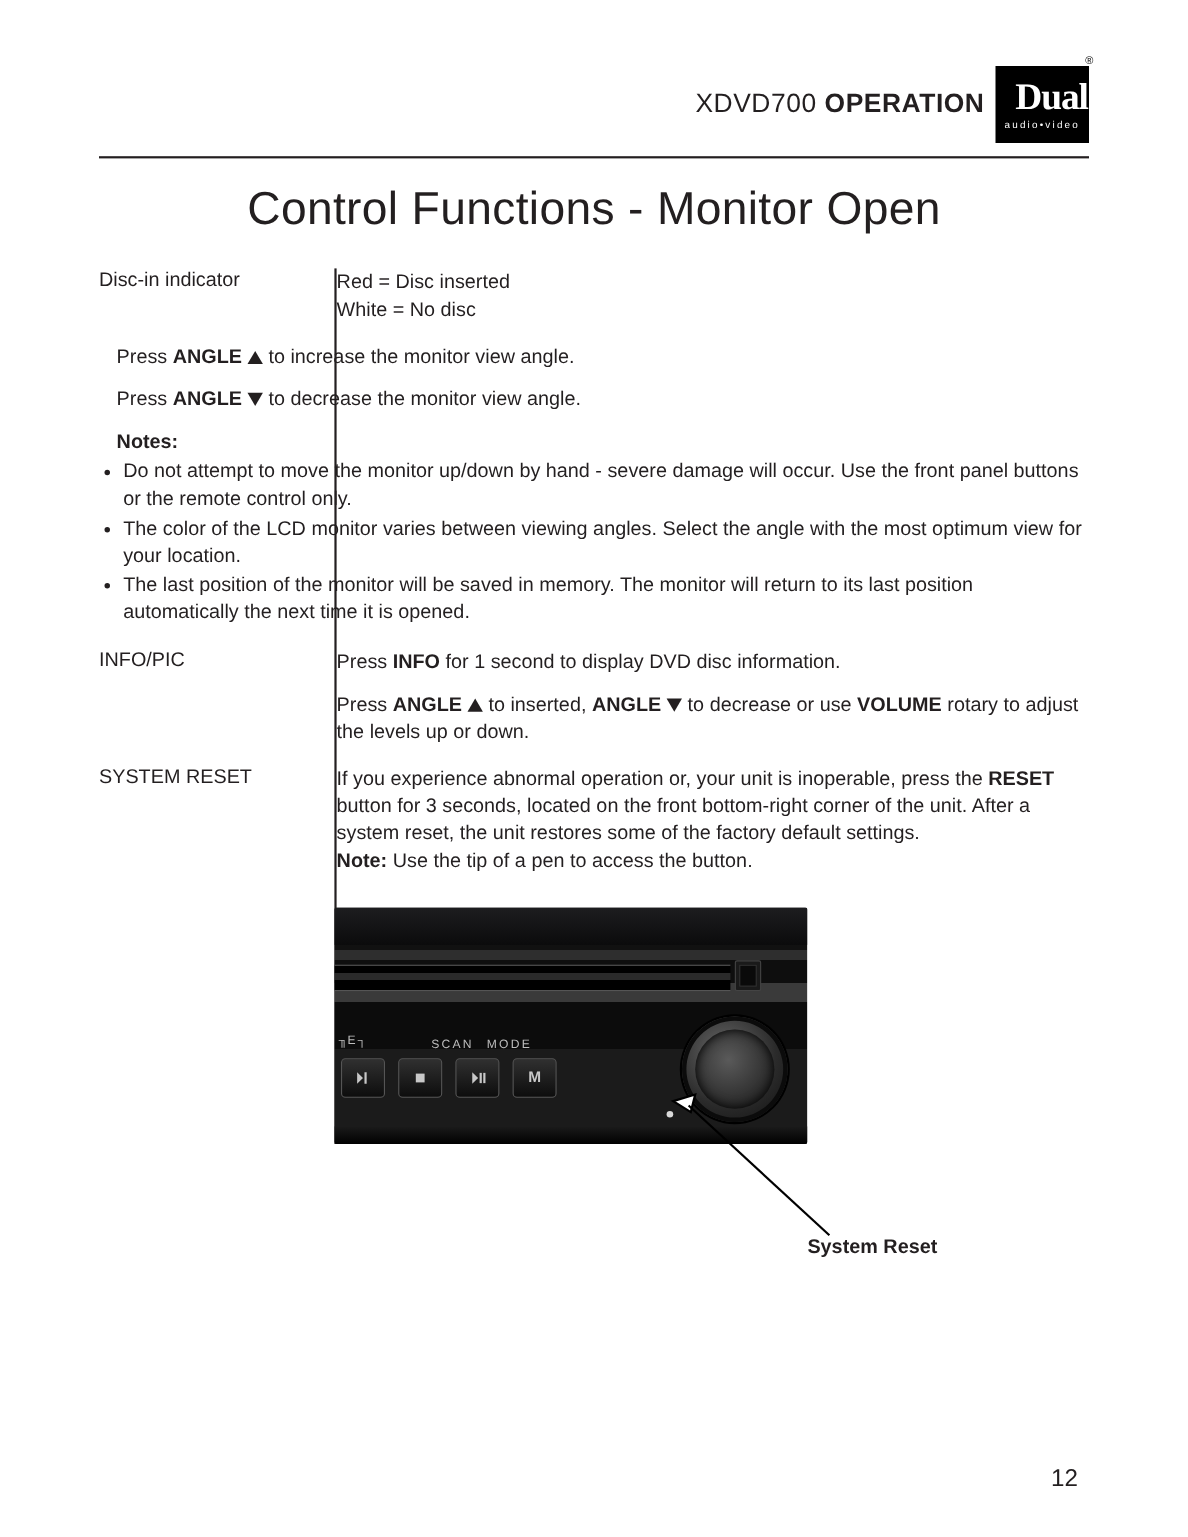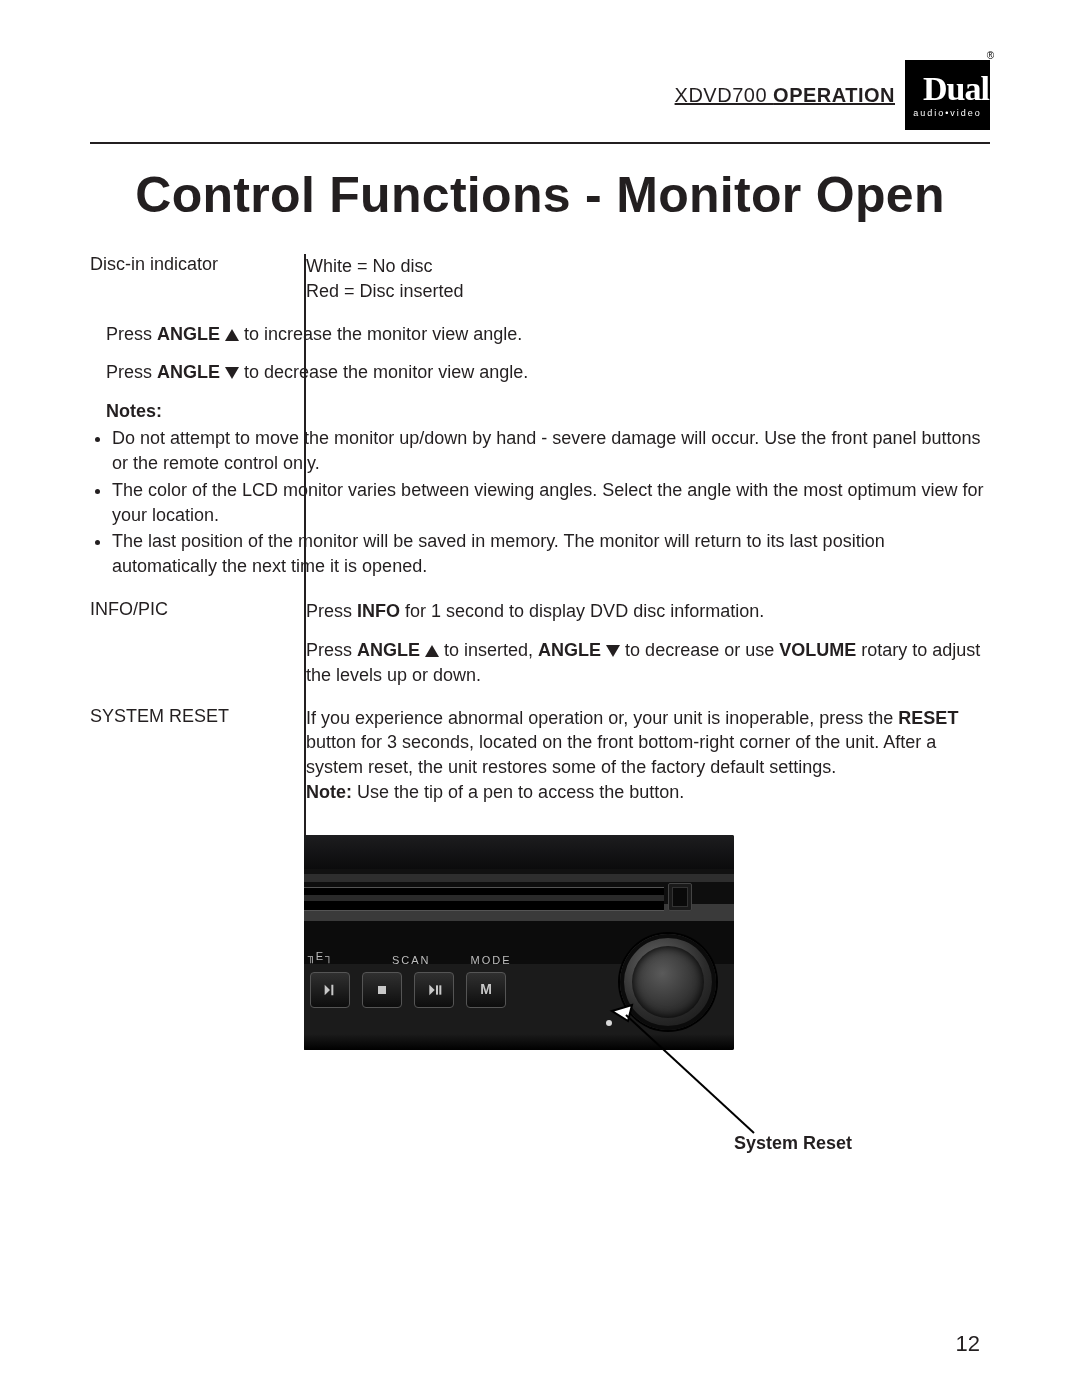--- a/index.html
+++ b/index.html
@@ -1,32 +1,32 @@
 <!DOCTYPE html>
 <html><head>
 <meta charset="utf-8">
 <style>
   * { box-sizing: border-box; margin: 0; padding: 0; }
   html, body { width: 1080px; height: 1397px; background: #fff; font-family: Arial, Helvetica, sans-serif; color: #231f20; }
   .page { position: relative; width: 1080px; height: 1397px; padding: 60px 90px 60px 90px; }
 
   
   .header { display: flex; justify-content: flex-end; align-items: center; gap: 10px; }
-  .header-title { font-size: 20px; letter-spacing: 0.5px; text-decoration: underline; }
+  .header-title { font-size: 24px; letter-spacing: 0.5px; }
   .header-title .model { font-weight: 400; }
   .header-title .op { font-weight: 800; }
   .logo { width: 85px; height: 70px; background: #000; display: flex; flex-direction: column; align-items: center; justify-content: center; position: relative; }
   .logo-top { color: #fff; font-family: "Times New Roman", serif; font-weight: 700; font-size: 34px; line-height: 1; letter-spacing: -1px; margin-left: 17px; }
   .logo-bot { color: #fff; font-size: 9px; letter-spacing: 2px; margin-top: 2px; }
   .logo .reg { position: absolute; top: -10px; right: -4px; font-size: 10px; color: #000; }
 
   .hr { border: none; border-top: 2px solid #231f20; margin-top: 12px; }
 
   
-  .main-title { text-align: center; font-size: 50px; font-weight: 700; margin: 22px 0 30px; letter-spacing: 0.3px; }
+  .main-title { text-align: center; font-size: 42px; font-weight: 400; margin: 22px 0 30px; letter-spacing: 0.3px; }
 
   
   .row { display: flex; margin-bottom: 18px; }
   .row .rlabel { width: 200px; flex: 0 0 200px; text-align: left; font-weight: 400; font-size: 18px; padding-right: 14px; }
   .row .rbody { flex: 1; padding-left: 16px; font-size: 18px; line-height: 1.38; }
 
   .section-wrap { position: relative; }
   .vline { position: absolute; left: 214px; top: 0; bottom: 0; width: 1.5px; background: #231f20; }
 
   .tri-up, .tri-down { display: inline-block; vertical-align: -1px; }
@@ -41,21 +41,21 @@
   .device-wrap { position: relative; margin-top: 30px; margin-left: -2px; }
   .device { width: 430px; height: 215px; position: relative; overflow: hidden; border-radius: 2px; }
   .device .bg { position: absolute; inset: 0; background: linear-gradient(180deg, #111 0 18%, #2e2e2e 18% 22%, #0e0e0e 22% 32%, #3a3a3a 32% 40%, #0c0c0c 40% 60%, #1b1b1b 60% 100%); }
   .screen-bar { position:absolute; top:0; left:0; right:0; height:34px; background:linear-gradient(180deg,#1d1d1f,#0b0b0c); }
   .slot { position: absolute; left: 0; right: 70px; top: 52px; height: 24px; background: linear-gradient(180deg,#000 0 30%, #2a2a2a 30% 60%, #000 60% 100%); border-top:1px solid #555; border-bottom:1px solid #555; }
   .push { position:absolute; right:42px; top:48px; width:24px; height:28px; background:#1a1a1a; border:1px solid #444; border-radius:2px; }
   .push::after { content:""; position:absolute; inset:3px; background:#0a0a0a; border:1px solid #333; }
   .btn-row { position:absolute; left:0; bottom:42px; display:flex; gap:12px; align-items:center; padding-left:6px; }
   .sq { width:40px; height:36px; background:linear-gradient(180deg,#303030,#0d0d0d); border:1px solid #555; border-radius:4px; display:flex; align-items:center; justify-content:center; color:#c8c8c8; font-size:14px; font-weight:700; }
   .sq svg { width:16px; height:16px; }
-  .lbls-row { position:absolute; left:88px; bottom:82px; color:#bdbdbd; font-size:11px; letter-spacing:2px; display:flex; gap:40px; }
+  .lbls-row { position:absolute; left:88px; bottom:82px; color:#bdbdbd; font-size:11px; letter-spacing:2px; display:flex; gap:12px; }
   .knob { position:absolute; right:18px; bottom:20px; width:96px; height:96px; border-radius:50%; background: radial-gradient(circle at 40% 35%, #6a6a6a, #2b2b2b 55%, #0e0e0e 100%); box-shadow: inset 0 0 0 4px #0b0b0b, 0 0 0 2px #000; }
   .knob::after { content:""; position:absolute; inset:12px; border-radius:50%; background: radial-gradient(circle at 42% 38%, #5a5a5a, #222 80%); box-shadow: inset 0 0 10px #000; }
   .reset-dot { position:absolute; right:122px; bottom:24px; width:6px; height:6px; background:#d9d9d9; border-radius:50%; }
   .foot-bar { position:absolute; left:0; right:0; bottom:0; height:16px; background:linear-gradient(180deg,#1b1b1b,#000); }
   .tune-e { position:absolute; left:4px; bottom:86px; color:#bdbdbd; font-size:11px; letter-spacing:2px; }
 
   
   .arrow { position:absolute; left:300px; top:168px; width:220px; height:160px; pointer-events:none; }
 
   .callout { position:absolute; left:430px; top:296px; font-weight:700; font-size:18px; }
@@ -83,22 +83,22 @@
   <hr class="hr">
 
   <h1 class="main-title">Control Functions - Monitor Open</h1>
 
   <div class="section-wrap">
     <div class="vline"></div>
 
     <div class="row">
       <div class="rlabel">Disc-in indicator</div>
       <div class="rbody">
+        <div>Red  = Disc inserted</div>
         <div>White = No disc</div>
-        <div>Red  = Disc inserted</div>
       </div>
     </div>
 
     <div class="row">
       <div class="rbody">
         <div>
           <span>Press </span><span class="b">ANGLE</span> <span class="tri-up"></span><span> to increase the monitor view angle.</span>
         </div>
         <div style="height:14px"></div>
         <div>

